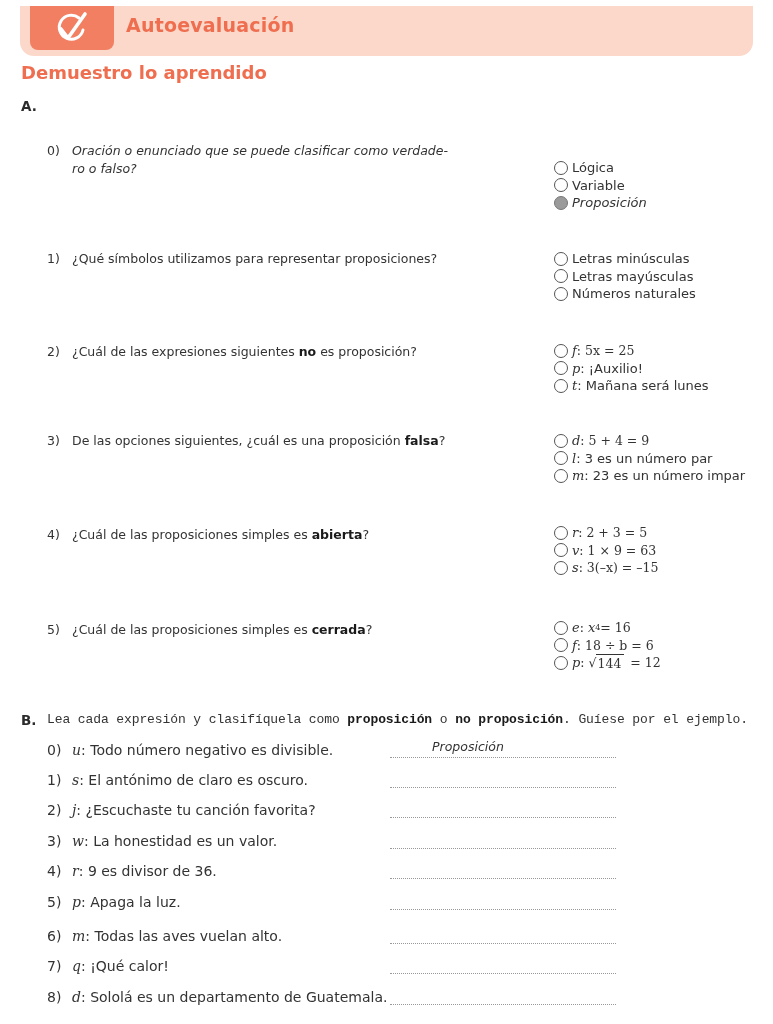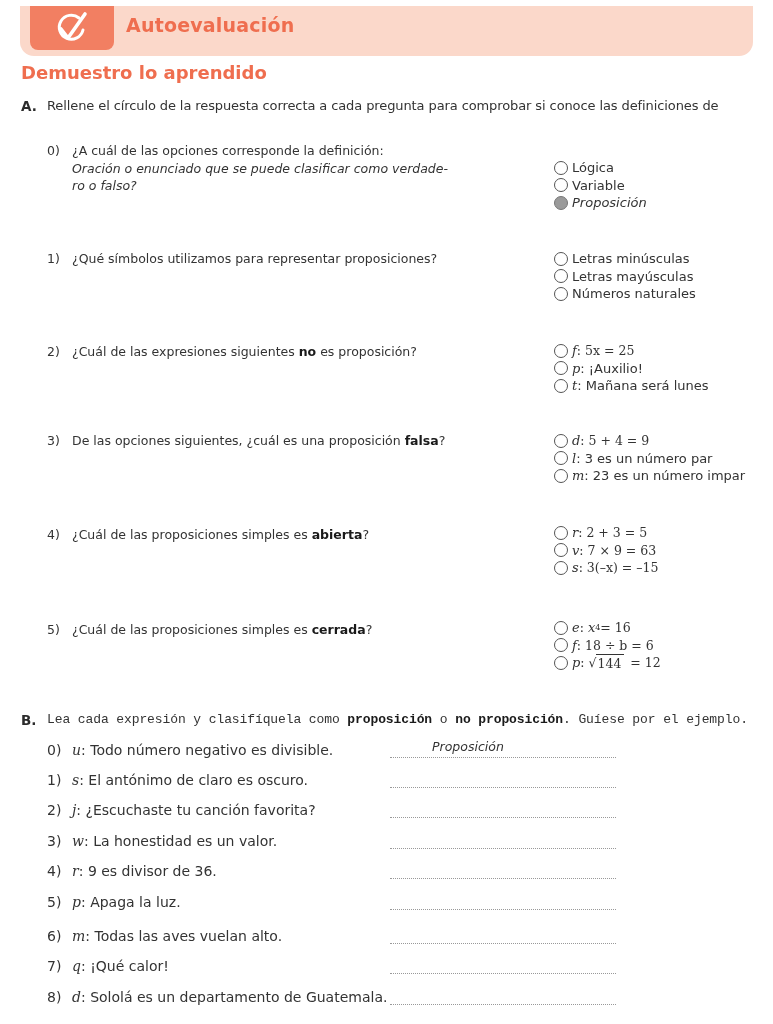--- a/index.html
+++ b/index.html
@@ -44,27 +44,25 @@
   <svg width="40" height="36" viewBox="0 0 40 36">
     <path d="M27 8 A12 12 0 1 0 31 20" fill="none" stroke="#fff" stroke-width="3" stroke-linecap="round"></path>
     <path d="M9 19 L16 28 L33 4" fill="none" stroke="#fff" stroke-width="3.6" stroke-linecap="round" stroke-linejoin="round"></path>
   </svg>
 </div>
 <div class="banner-title">Autoevaluación</div>
 <div class="subtitle">Demuestro lo aprendido</div>
 
 <div class="sec-letter" style="top:98px;">A.</div>
 <div class="sec-text" style="top:97px;">
-  <div>Rellene el círculo de la respuesta correcta a cada pregunta para comprobar si conoce las definiciones de</div>
 </div>
 
 <div class="q" style="top:142px; left:0; width:773px;">
   <span class="qnum">0)</span>
   <div class="qtext">
-    <div>¿A cuál de las opciones corresponde la definición:</div>
     <div><i>Oración o enunciado que se puede clasificar como verdade-</i></div>
     <div><i>ro o falso?</i></div>
   </div>
 </div>
 <div class="opts" style="top:159px;">
   <div class="opt">
       <span class="radio"></span>
       <span>Lógica</span>
     </div>
   <div class="opt">
@@ -154,21 +152,21 @@
   <div class="opt">
       <span class="radio"></span>
       <span class="mi">r</span>
       <span class="math">:&nbsp;</span>
       <span class="math">2 + 3 = 5</span>
     </div>
   <div class="opt">
       <span class="radio"></span>
       <span class="mi">v</span>
       <span class="math">:&nbsp;</span>
-      <span class="math">7 × 9 = 63</span>
+      <span class="math">1 × 9 = 63</span>
     </div>
   <div class="opt">
       <span class="radio"></span>
       <span class="mi">s</span>
       <span class="math">:&nbsp;</span>
       <span class="math">3(–x) = –15</span>
     </div>
 </div>
 
 <div class="q" style="top:621px; left:0; width:773px;">

